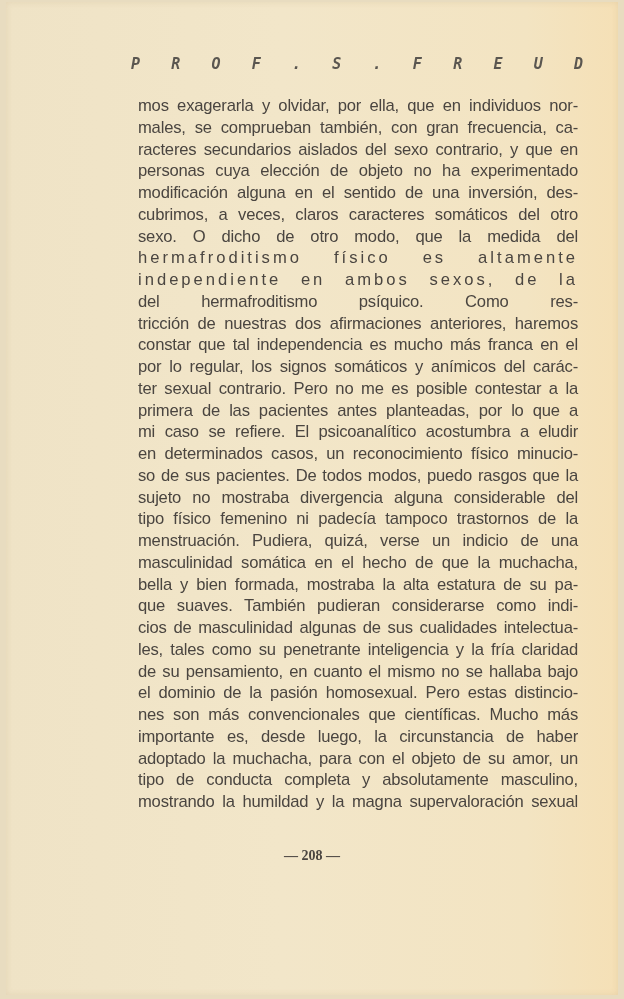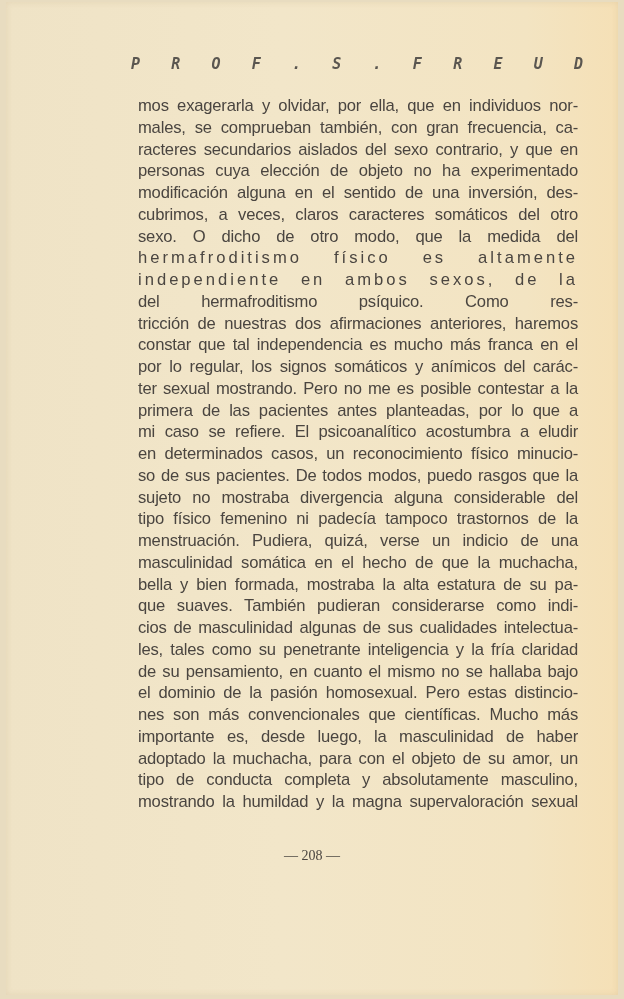--- a/index.html
+++ b/index.html
@@ -59,21 +59,21 @@
     .line.spaced {
       letter-spacing: 3px;
     }
     .folio {
       position: absolute;
       top: 846px;
       left: 0;
       width: 100%;
       text-align: center;
       font-family: "Liberation Serif", serif;
-      font-weight: normal;
+      font-weight: bold;
       font-size: 14px;
       color: #4a4540;
     }
   </style>
 </head>
 <body>
 
 <div class="page">
   <div class="running-head" id="running-head">
       <span>P</span>
@@ -96,35 +96,35 @@
       <div class="line">personas cuya elección de objeto no ha experimentado</div>
       <div class="line">modificación alguna en el sentido de una inversión, des-</div>
       <div class="line">cubrimos, a veces, claros caracteres somáticos del otro</div>
       <div class="line">sexo. O dicho de otro modo, que la medida del</div>
       <div class="line spaced">hermafroditismo físico es altamente</div>
       <div class="line spaced">independiente en ambos sexos, de la</div>
       <div class="line">del hermafroditismo psíquico. Como res-</div>
       <div class="line">tricción de nuestras dos afirmaciones anteriores, haremos</div>
       <div class="line">constar que tal independencia es mucho más franca en el</div>
       <div class="line">por lo regular, los signos somáticos y anímicos del carác-</div>
-      <div class="line">ter sexual mostrando. Pero no me es posible contestar a la</div>
+      <div class="line">ter sexual contrario. Pero no me es posible contestar a la</div>
       <div class="line">primera de las pacientes antes planteadas, por lo que a</div>
       <div class="line">mi caso se refiere. El psicoanalítico acostumbra a eludir</div>
       <div class="line">en determinados casos, un reconocimiento físico minucio-</div>
       <div class="line">so de sus pacientes. De todos modos, puedo rasgos que la</div>
       <div class="line">sujeto no mostraba divergencia alguna considerable del</div>
       <div class="line">tipo físico femenino ni padecía tampoco trastornos de la</div>
       <div class="line">menstruación. Pudiera, quizá, verse un indicio de una</div>
       <div class="line">masculinidad somática en el hecho de que la muchacha,</div>
       <div class="line">bella y bien formada, mostraba la alta estatura de su pa-</div>
       <div class="line">que suaves. También pudieran considerarse como indi-</div>
       <div class="line">cios de masculinidad algunas de sus cualidades intelectua-</div>
       <div class="line">les, tales como su penetrante inteligencia y la fría claridad</div>
       <div class="line">de su pensamiento, en cuanto el mismo no se hallaba bajo</div>
       <div class="line">el dominio de la pasión homosexual. Pero estas distincio-</div>
       <div class="line">nes son más convencionales que científicas. Mucho más</div>
-      <div class="line">importante es, desde luego, la masculinidad de haber</div>
+      <div class="line">importante es, desde luego, la circunstancia de haber</div>
       <div class="line">adoptado la muchacha, para con el objeto de su amor, un</div>
       <div class="line">tipo de conducta completa y absolutamente masculino,</div>
       <div class="line">mostrando la humildad y la magna supervaloración sexual</div>
     </div>
   <div class="folio">— 208 —</div>
 </div>
 
 </body></html>

